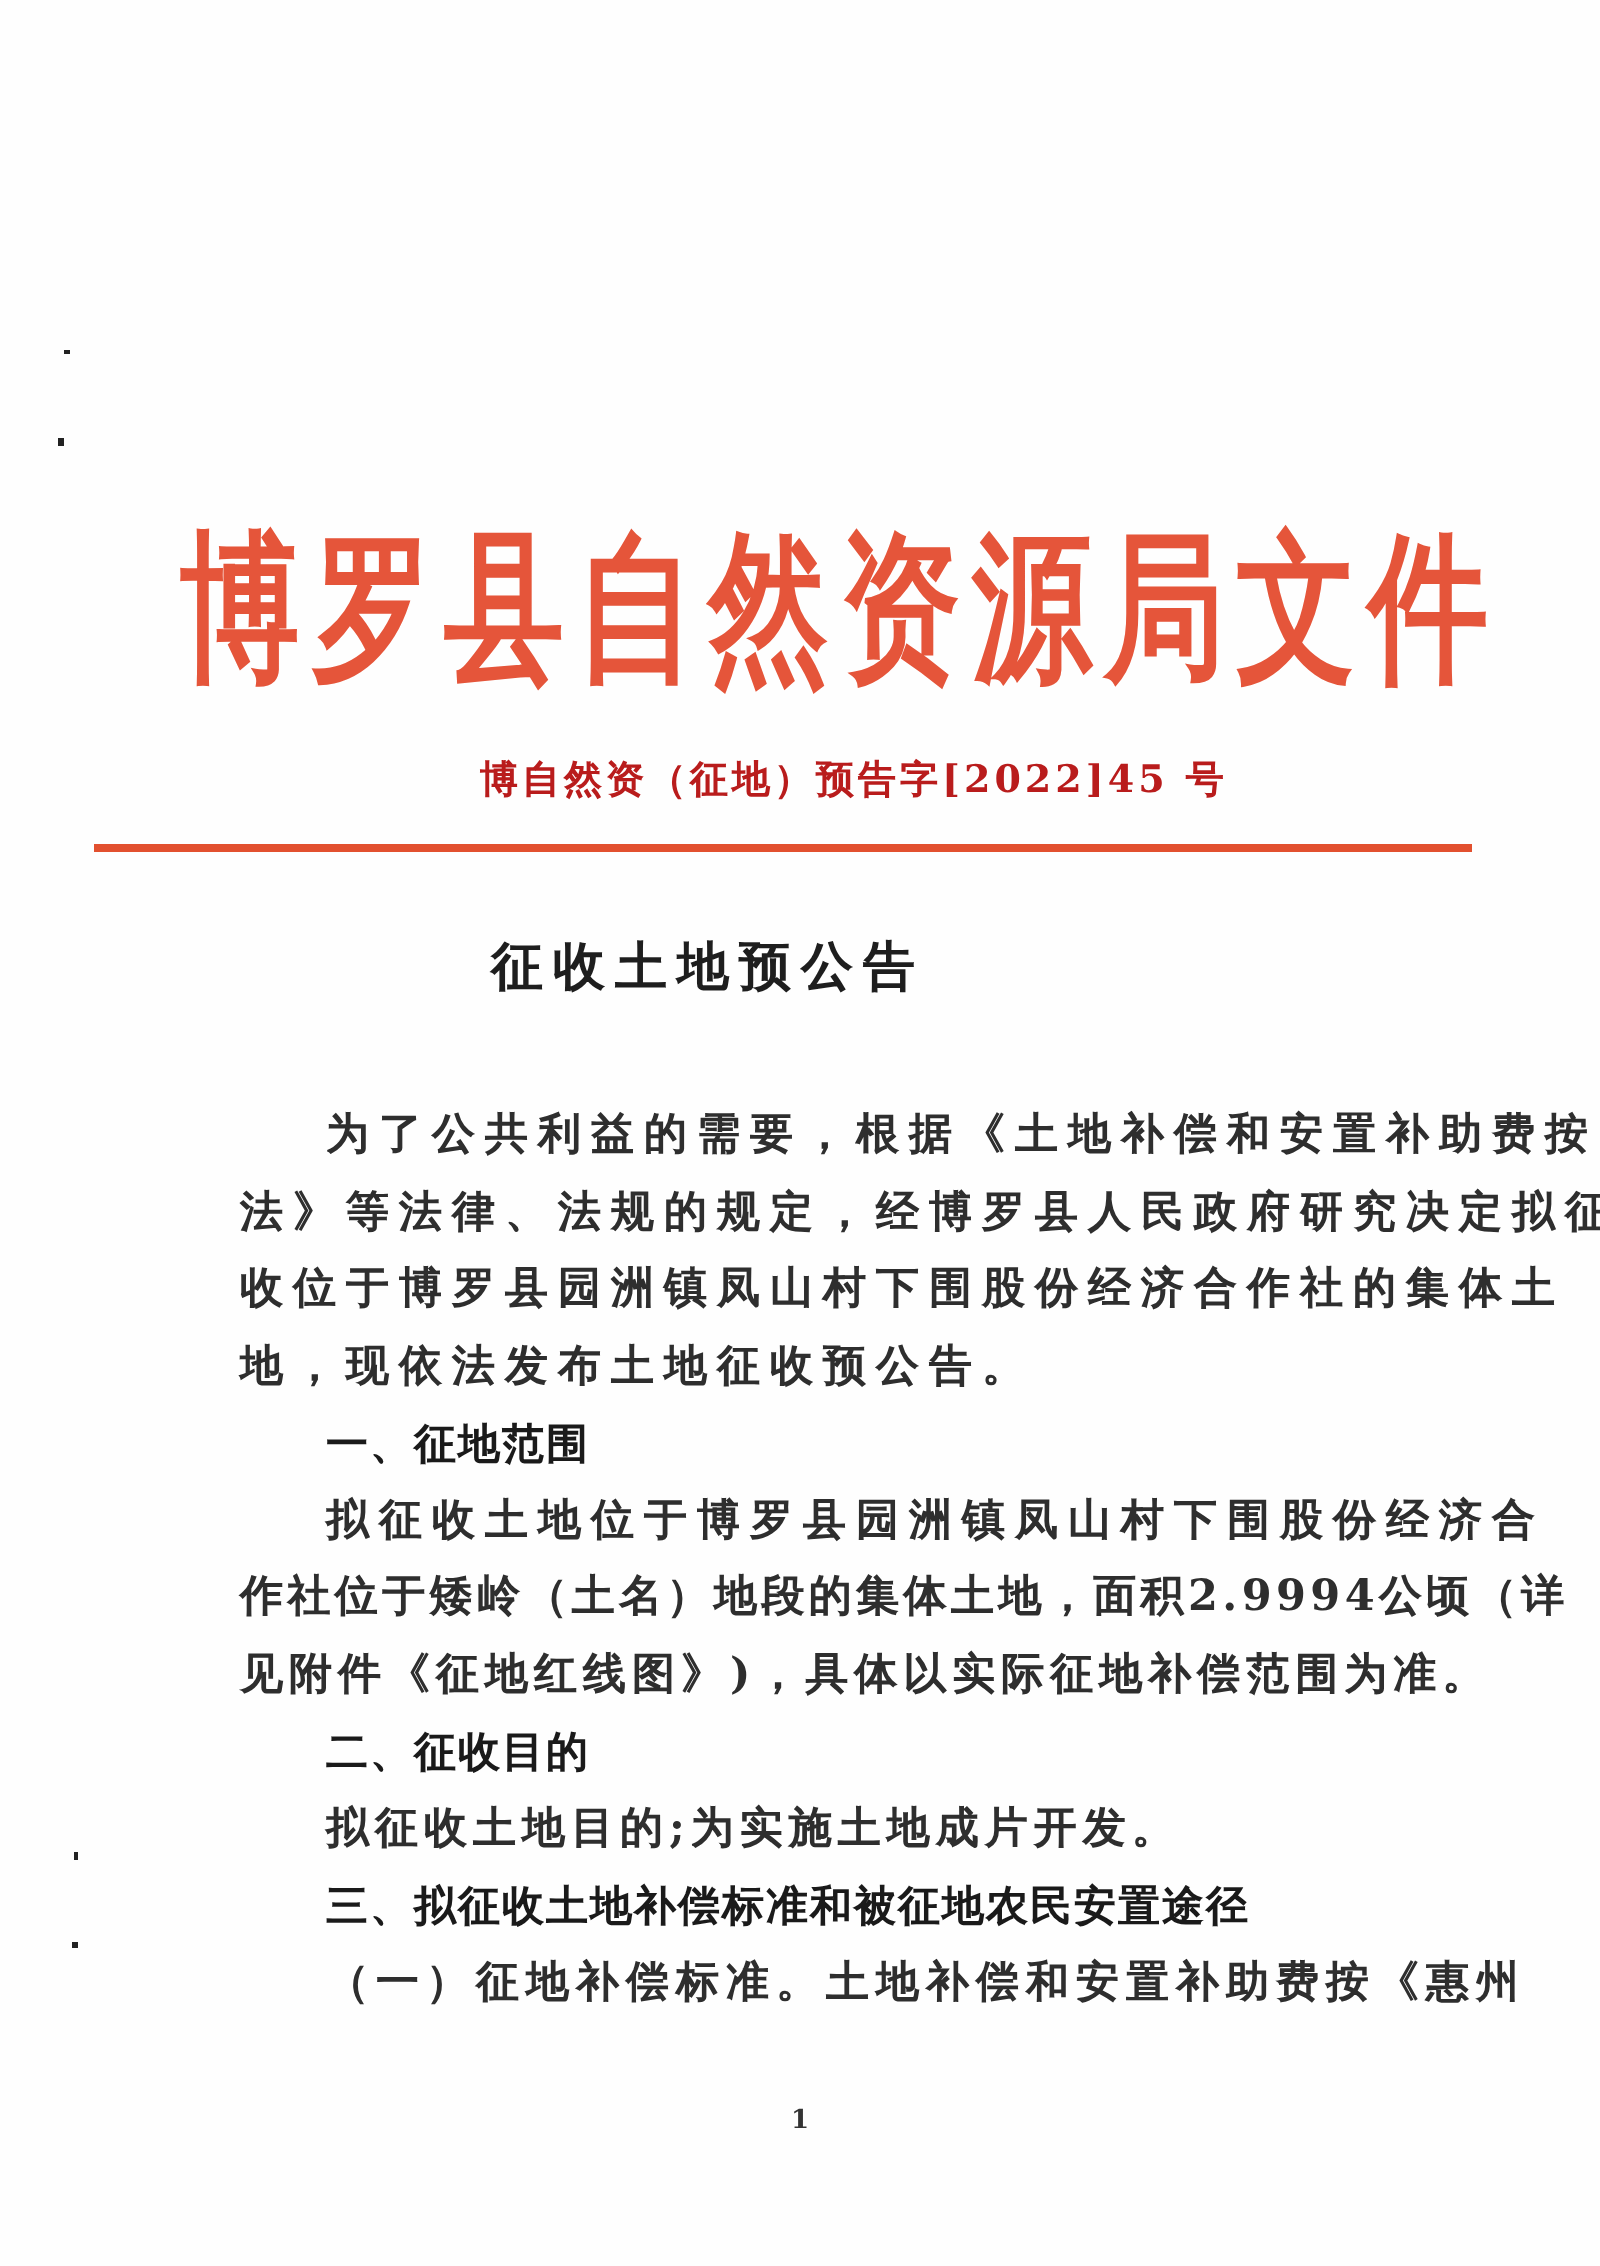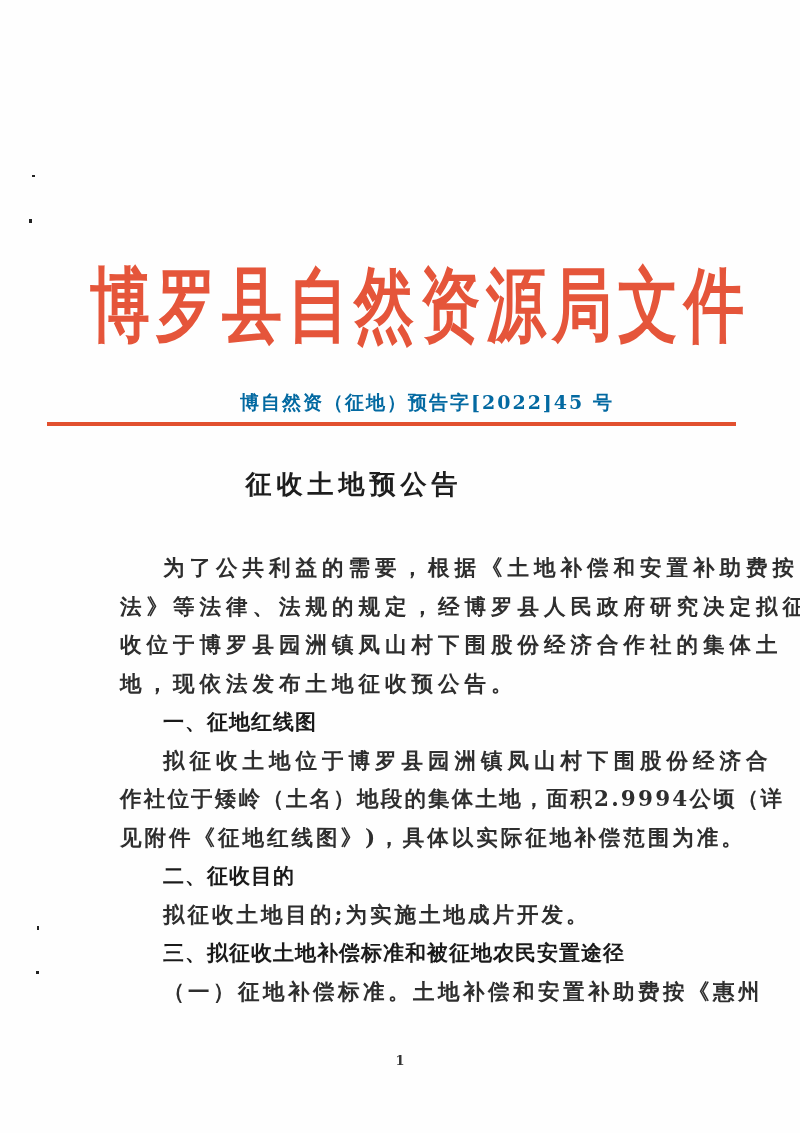--- a/index.html
+++ b/index.html
@@ -33,25 +33,25 @@
       line-height: 96px;
       letter-spacing: 6px;
       color: #e5553a;
       transform: scaleY(1.35);
       transform-origin: center top;
       white-space: nowrap;
     }
     .doc-number {
       position: absolute;
       left: 240px;
-      top: 388px;
+      top: 376px;
       width: 370px;
       font-size: 19px;
       line-height: 28px;
-      color: #0369a1;
+      color: #b91c1c;
       letter-spacing: 2px;
       white-space: nowrap;
     }
     .red-rule {
       position: absolute;
       left: 47px;
       top: 422px;
       width: 689px;
       height: 4px;
       background: #e2502f;
@@ -120,21 +120,21 @@
 
   <div class="red-rule"></div>
 
   <div class="notice-title">征收土地预公告</div>
 
   <div class="body-text" style="top:549px;">
     <span class="line indent">为了公共利益的需要，根据《土地补偿和安置补助费按</span>
     <span class="line">法》等法律、法规的规定，经博罗县人民政府研究决定拟征</span>
     <span class="line">收位于博罗县园洲镇凤山村下围股份经济合作社的集体土</span>
     <span class="line">地，现依法发布土地征收预公告。</span>
-    <span class="line indent heading">一、征地红线图</span>
+    <span class="line indent heading">一、征地范围</span>
     <span class="line indent">拟征收土地位于博罗县园洲镇凤山村下围股份经济合</span>
     <span class="line" style="letter-spacing:2.2px;">作社位于矮岭（土名）地段的集体土地，面积2.9994公顷（详</span>
     <span class="line" style="letter-spacing:3px;">见附件《征地红线图》)，具体以实际征地补偿范围为准。</span>
     <span class="line indent heading">二、征收目的</span>
     <span class="line indent" style="letter-spacing:3px;">拟征收土地目的;为实施土地成片开发。</span>
     <span class="line indent heading">三、拟征收土地补偿标准和被征地农民安置途径</span>
     <span class="line indent" style="letter-spacing:3.5px;">（一）征地补偿标准。土地补偿和安置补助费按《惠州</span>
   </div>
 
   <div class="page-number">1</div>

